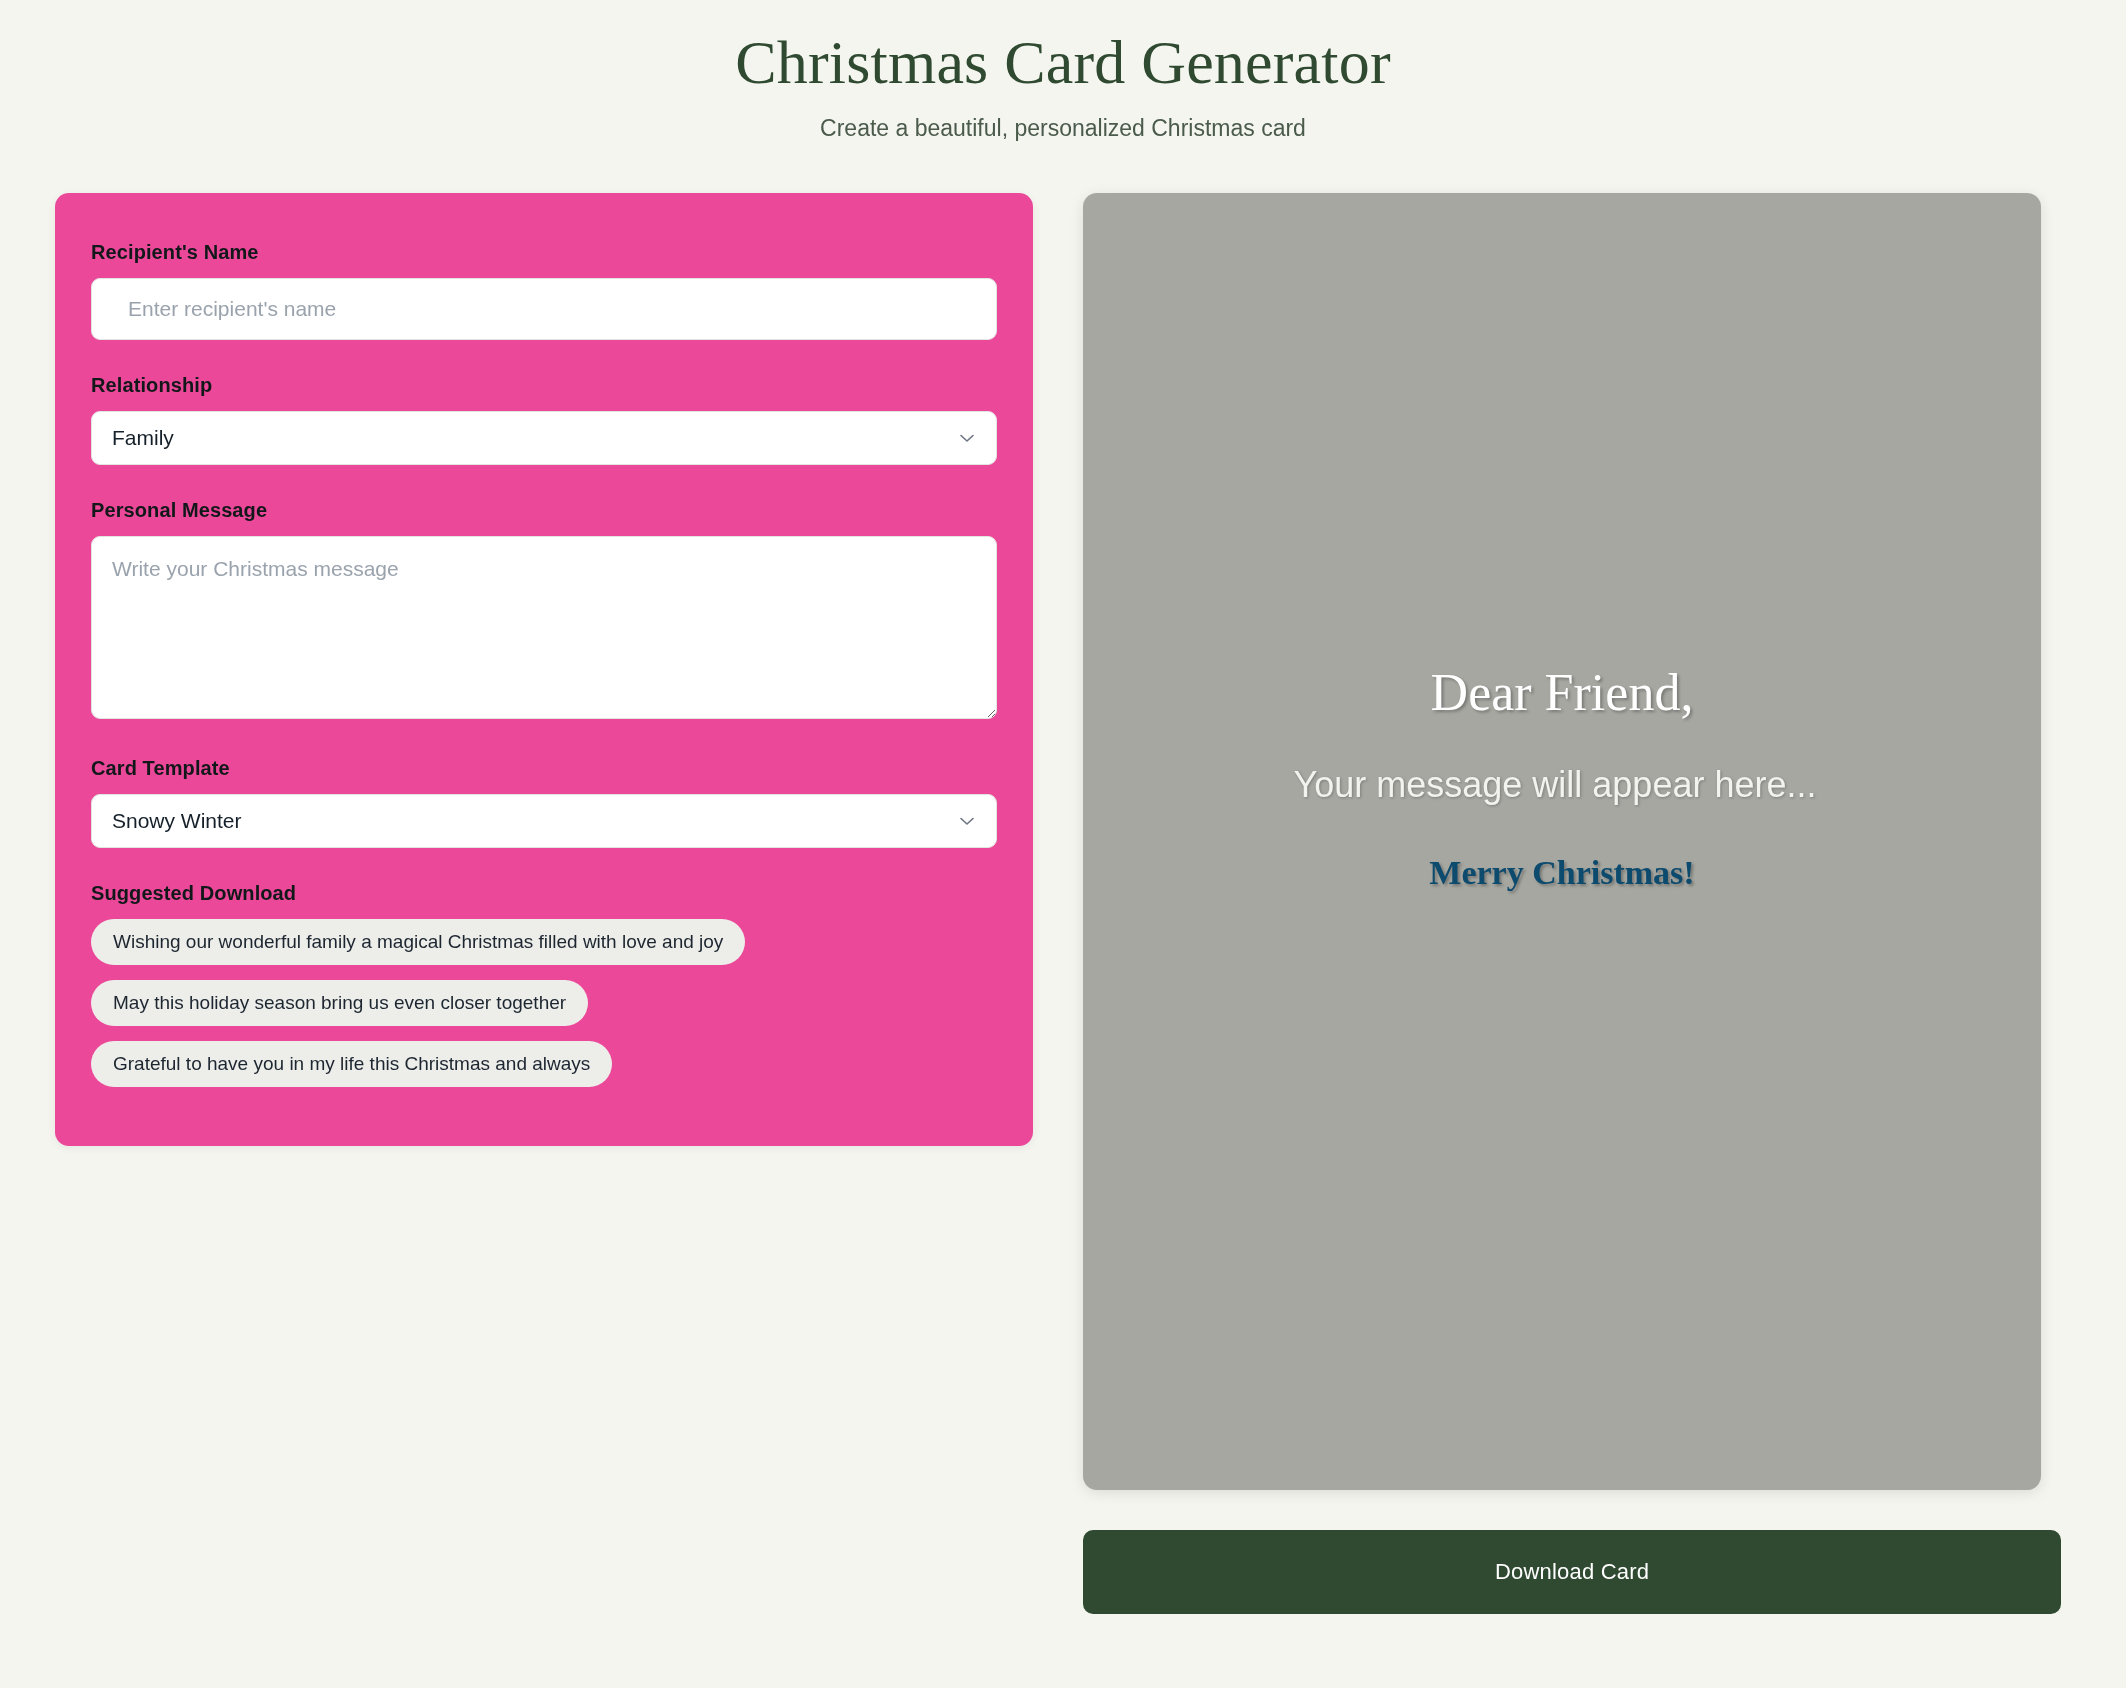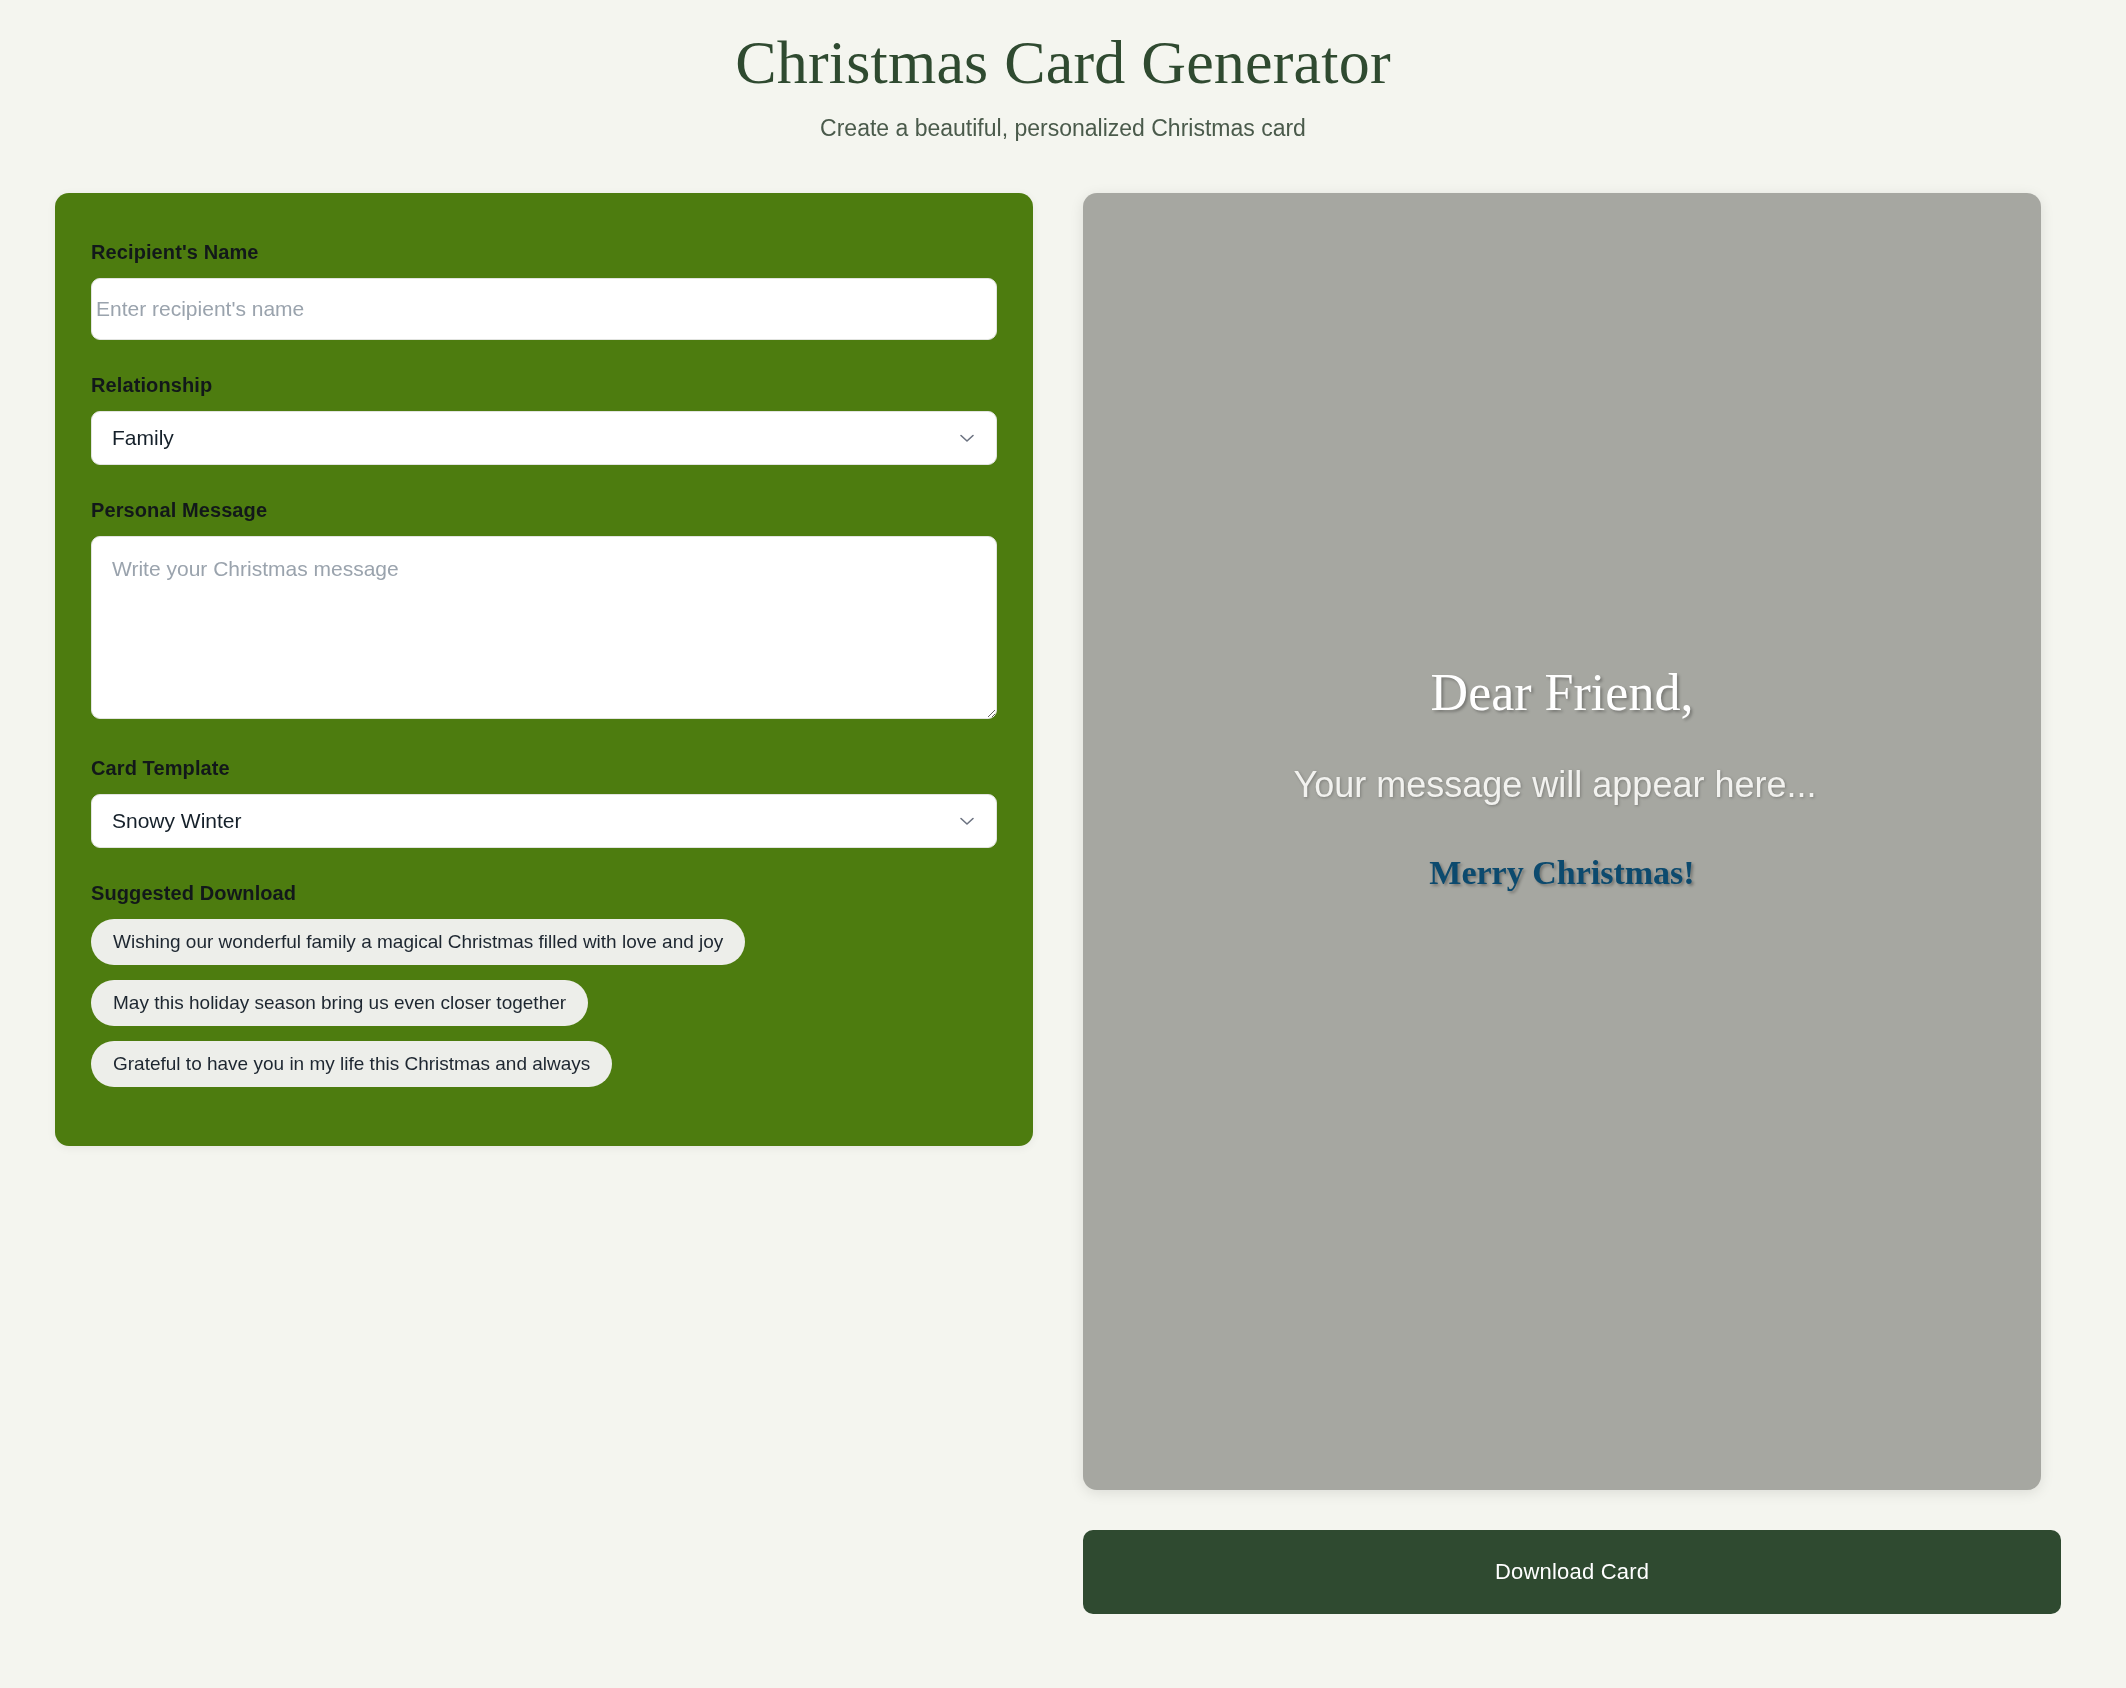--- a/index.html
+++ b/index.html
@@ -44,42 +44,42 @@
     top: 193px;
     left: 55px;
     right: 55px;
     display: flex;
     gap: 50px;
     align-items: flex-start;
   }
   
   .form-card {
     width: 978px;
-    background: #4d7c0f;
+    background: #ec4899;
     border-radius: 14px;
     box-shadow: 0 2px 10px rgba(0,0,0,0.06);
     padding: 48px 36px 44px 36px;
   }
   .field { margin-bottom: 34px; }
   .field:last-of-type { margin-bottom: 0; }
   .field-label {
     display: block;
     font-size: 20px;
     font-weight: 700;
     color: #12181a;
     margin-bottom: 14px;
     letter-spacing: 0.1px;
   }
   .text-input {
     width: 100%;
     height: 62px;
     border: 1px solid #e2e4e0;
     border-radius: 9px;
     background: #ffffff;
-    padding: 0 4px;
+    padding: 0 36px;
     font-size: 21px;
     color: #15202a;
     font-family: "Liberation Sans", sans-serif;
     outline: none;
   }
   .text-input::placeholder { color: #9aa3ad; }
   .select-wrap { position: relative; }
   .select-input {
     width: 100%;
     height: 54px;

